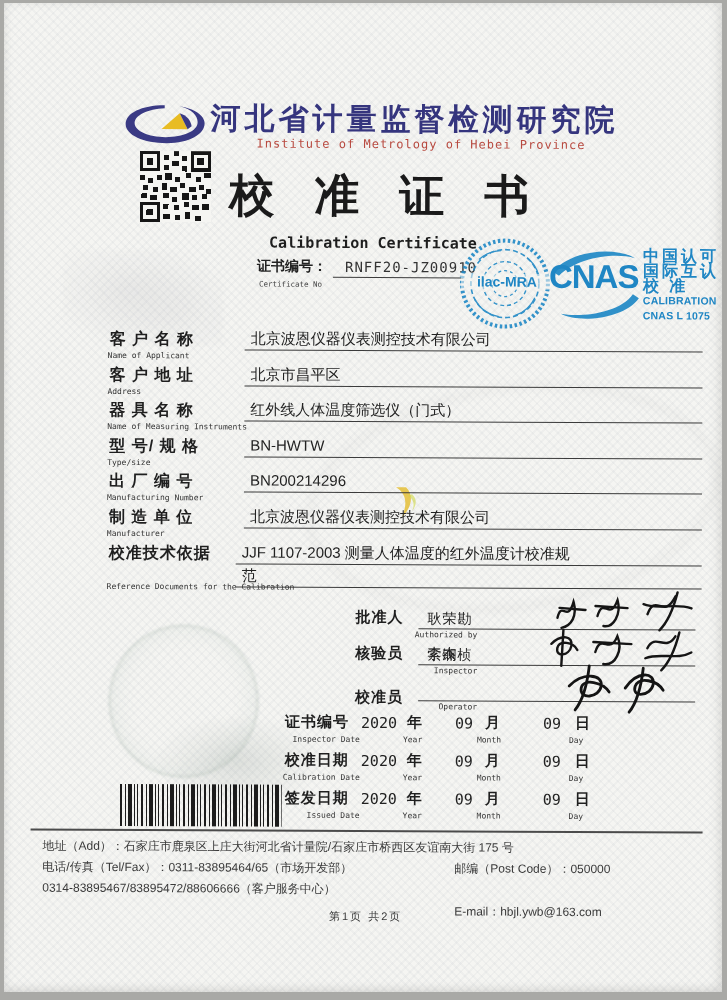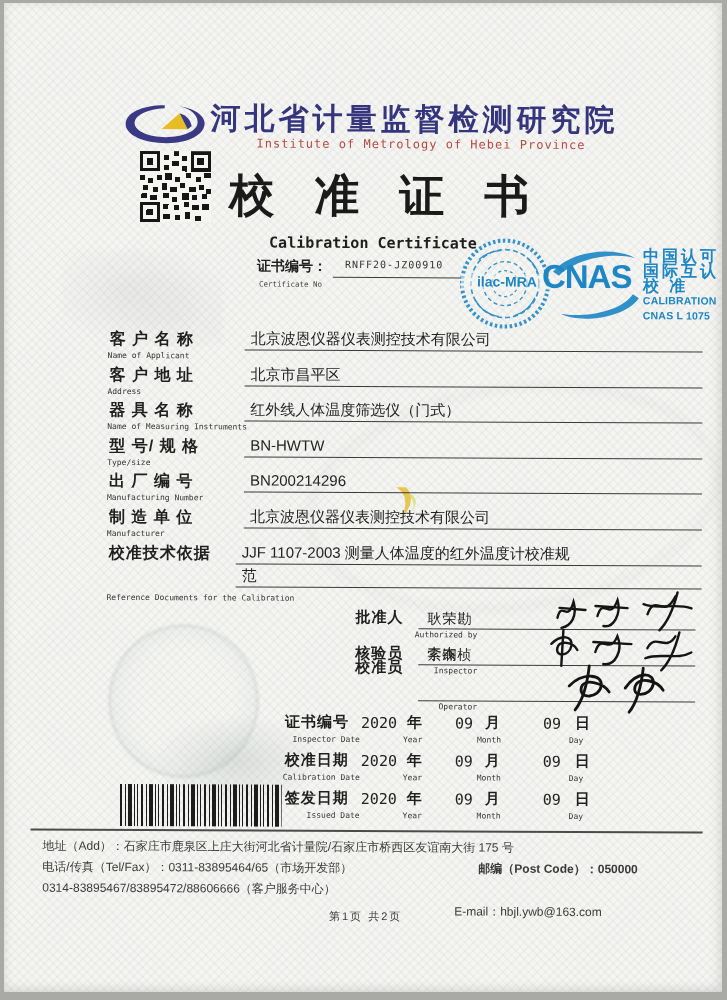--- a/index.html
+++ b/index.html
@@ -18,27 +18,27 @@
     box-shadow:inset -6px 0 10px rgba(0,0,0,.05), inset 0 -5px 9px rgba(0,0,0,.07), inset 4px 2px 8px rgba(0,0,0,.03);
   }
   .content{position:absolute;inset:0;transform:rotate(.25deg);}
   .abs{position:absolute;}
   
   .inst-cn{left:205px;top:96px;font-size:30px;font-weight:700;letter-spacing:4px;color:#35357e;}
   .inst-en{left:251px;top:134px;font-size:12px;font-family:"DejaVu Sans Mono",monospace;color:#b84a40;letter-spacing:1px;}
   .title-cn{left:224px;top:163px;font-size:45px;font-weight:600;letter-spacing:40px;color:#1a1a1a;font-family:"Liberation Serif",serif;}
   .title-en{left:264px;top:231px;font-size:15px;font-weight:700;font-family:"DejaVu Sans Mono",monospace;color:#1e1e1e;}
   .certno-label{left:252px;top:255px;font-size:14px;font-weight:700;color:#222;}
-  .certno-val{left:340px;top:256px;font-size:10px;font-family:"DejaVu Sans Mono",monospace;color:#333;letter-spacing:1px;}
+  .certno-val{left:340px;top:256px;font-size:14px;font-family:"DejaVu Sans Mono",monospace;color:#333;letter-spacing:1px;}
   .certno-line{left:328px;top:256px;width:130px;height:18px;border-bottom:1.5px solid #3c3c3c;}
   .certno-sub{left:254px;top:277px;font-size:7.5px;font-family:"DejaVu Sans Mono",monospace;color:#444;}
   
   .badge-wrap{left:448px;top:232px;width:278px;height:100px;color:#1f86c4;}
   .ilac-text{position:absolute;left:8px;top:38px;width:92px;text-align:center;font-size:14px;font-weight:700;color:#1f86c4;background:rgba(245,245,242,.55);}
-  .cnas-text{position:absolute;left:89px;top:22px;font-size:33px;font-weight:900;letter-spacing:-1px;color:#1f86c4;}
+  .cnas-text{position:absolute;left:96px;top:22px;font-size:33px;font-weight:900;letter-spacing:-1px;color:#1f86c4;}
   .acc-lines{position:absolute;left:190px;top:12px;line-height:15px;color:#1f86c4;}
   .acc-cn{font-size:16px;font-weight:700;letter-spacing:3px;}
   .acc-en{font-size:10.5px;font-weight:700;letter-spacing:.2px;}
   
   .f-label{left:105px;font-size:16px;font-weight:700;letter-spacing:1px;color:#1f1f1f;white-space:nowrap;}
   .f-en{font-size:8px;font-family:"DejaVu Sans Mono",monospace;color:#333;left:103px;white-space:nowrap;}
   .f-val{left:240px;width:452px;font-size:15px;color:#222;border-bottom:1.5px solid #3b3b3b;height:20px;white-space:nowrap;padding-left:6px;}
   
   .s-label{left:352px;font-size:15px;font-weight:700;letter-spacing:1px;color:#1f1f1f;}
   .s-en{left:352px;width:122px;text-align:right;font-size:8px;font-family:"DejaVu Sans Mono",monospace;color:#333;}
@@ -199,21 +199,21 @@
   <div class="abs f-val" style="top:469px;">BN200214296</div>
   <div class="abs f-en" style="top:491px;">Manufacturing Number</div>
 
   <div class="abs f-label" style="top:505px;">制 造 单 位</div>
   <div class="abs f-val" style="top:505px;">北京波恩仪器仪表测控技术有限公司</div>
   <div class="abs f-en" style="top:527px;">Manufacturer</div>
 
   <div class="abs f-label" style="top:541px;">校准技术依据</div>
   <div class="abs f-val" style="top:541px;left:232px;width:460px;">JJF 1107-2003 测量人体温度的红外温度计校准规</div>
   <div class="abs f-val" style="top:564px;left:232px;width:460px;">范</div>
-  <div class="abs f-en" style="top:580px;margin-top:11px;">Reference Documents for the Calibration</div>
+  <div class="abs f-en" style="top:580px;">Reference Documents for the Calibration</div>
 
   <div class="abs s-label" style="top:605px;">批准人</div>
   <div class="abs s-line" style="top:605px;"></div>
   <div class="abs s-name" style="top:607px;">耿荣勘</div>
   <div class="abs s-en" style="top:627px;">Authorized by</div>
   <svg class="abs sig-svg" style="left:548px;top:584px;" width="150" height="46" viewBox="0 0 150 46">
     <g stroke="#151515" stroke-width="2.4" fill="none" stroke-linecap="round">
       <path d="M6,30 C10,12 16,36 22,14 C26,28 20,38 10,40"></path>
       <path d="M8,20 L34,22"></path>
       <path d="M46,28 C52,8 58,34 66,12 C70,26 62,40 52,38"></path>
@@ -233,21 +233,21 @@
       <path d="M8,18 C18,8 30,10 28,20 C26,30 12,32 14,22 C16,14 30,16 34,24"></path>
       <path d="M20,4 L18,40"></path>
       <path d="M52,26 C58,6 66,30 74,10 C80,24 72,40 60,38"></path>
       <path d="M50,16 L88,18"></path>
       <path d="M104,22 C112,6 122,26 132,10"></path>
       <path d="M102,32 C116,26 134,34 148,26"></path>
       <path d="M136,6 C132,22 126,36 118,44"></path>
     </g>
   </svg>
 
-  <div class="abs s-label" style="top:655px;text-align:center;">校准员</div>
+  <div class="abs s-label" style="top:685px;text-align:center;">校准员</div>
   <div class="abs s-line" style="top:677px;"></div>
   <div class="abs s-name" style="top:642px;">李杰</div>
   <div class="abs s-en" style="top:699px;">Operator</div>
   <svg class="abs sig-svg" style="left:556px;top:658px;" width="130" height="52" viewBox="0 0 130 52">
     <g stroke="#141414" stroke-width="2.8" fill="none" stroke-linecap="round">
       <path d="M10,24 C24,10 44,12 42,24 C40,36 20,38 22,26 C24,16 44,20 50,30"></path>
       <path d="M30,4 C28,22 24,38 16,48"></path>
       <path d="M66,26 C78,8 96,10 94,22 C92,34 72,36 76,24 C80,14 98,18 104,28"></path>
       <path d="M84,6 C82,24 78,40 70,50"></path>
     </g>
@@ -287,19 +287,19 @@
   <div class="abs d-en" style="top:808px;">Issued Date</div>
   <div class="abs d-uen" style="left:400px;top:808px;">Year</div>
   <div class="abs d-uen" style="left:474px;top:808px;">Month</div>
   <div class="abs d-uen" style="left:566px;top:808px;">Day</div>
 
   <div class="abs barcode"></div>
 
   <div class="abs sep"></div>
   <div class="abs ft" style="left:40px;top:836px;">地址（Add）：石家庄市鹿泉区上庄大街河北省计量院/石家庄市桥西区友谊南大街 175 号</div>
   <div class="abs ft" style="left:40px;top:857px;">电话/传真（Tel/Fax）：0311-83895464/65（市场开发部）</div>
-  <div class="abs ft" style="left:476px;top:857px;font-weight:bold;">邮编（Post Code）：050000</div>
+  <div class="abs ft" style="left:452px;top:857px;">邮编（Post Code）：050000</div>
   <div class="abs ft" style="left:40px;top:878px;">0314-83895467/83895472/88606666（客户服务中心）</div>
   <div class="abs ft" style="left:452px;top:878px;margin-top:22px;">E-mail：hbjl.ywb@163.com</div>
   <div class="abs pagefoot">第1页  共2页</div>
 
 </div>
 </div>
 
 </body></html>

